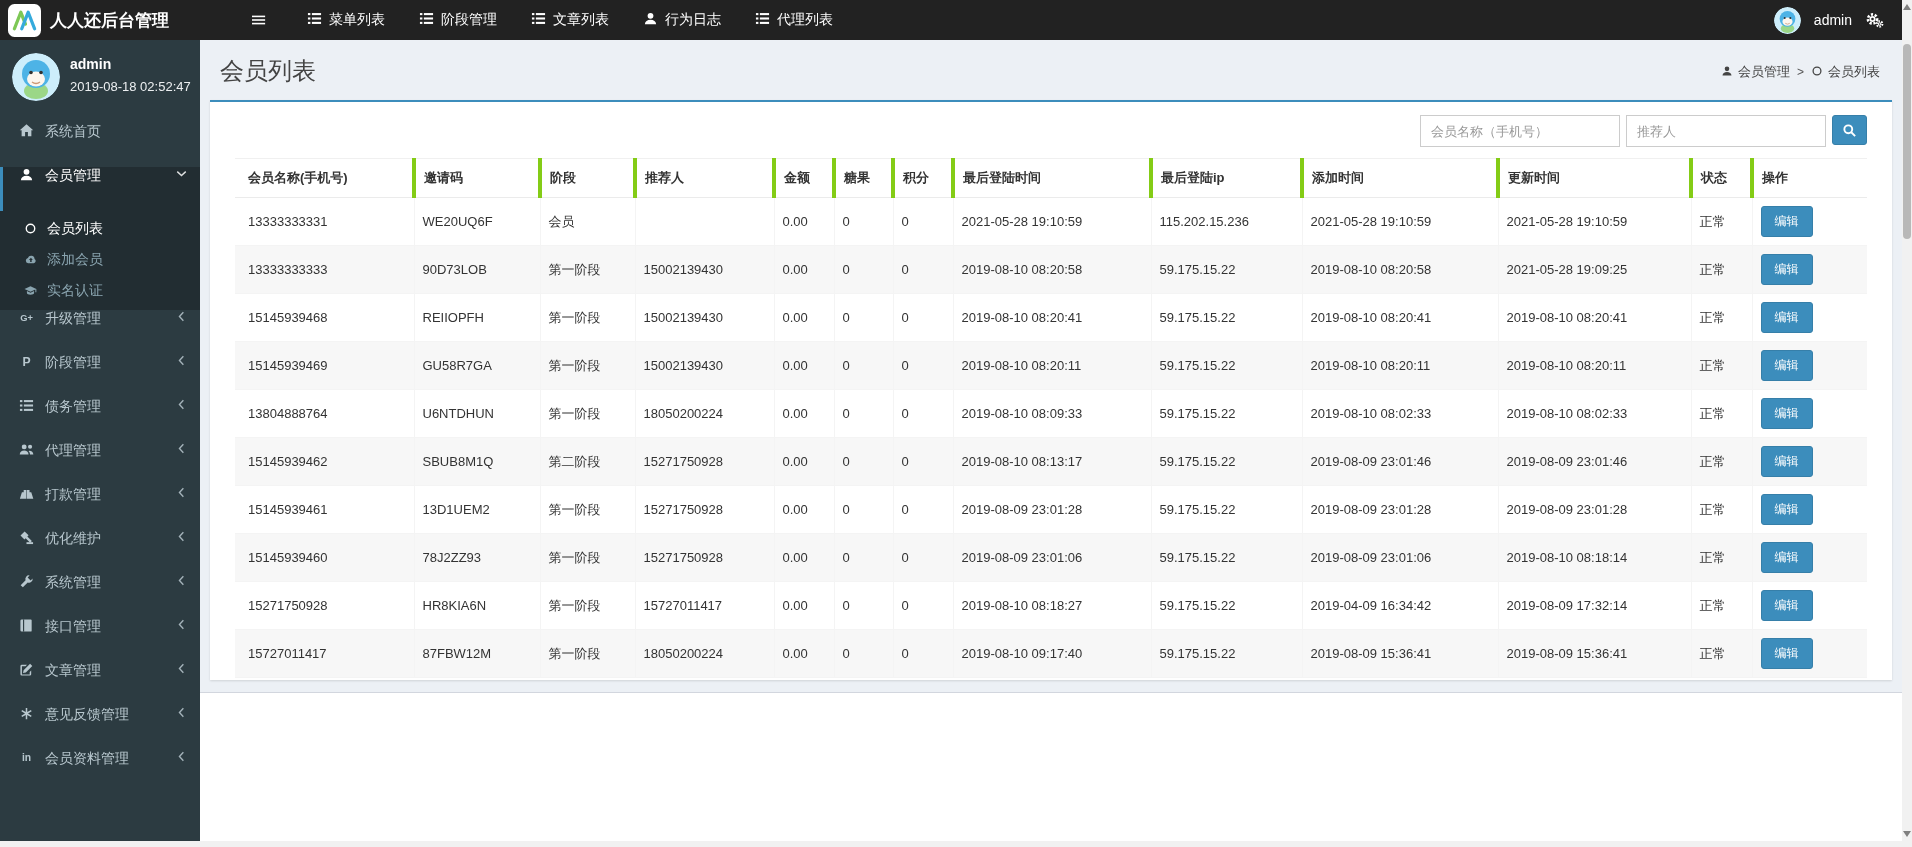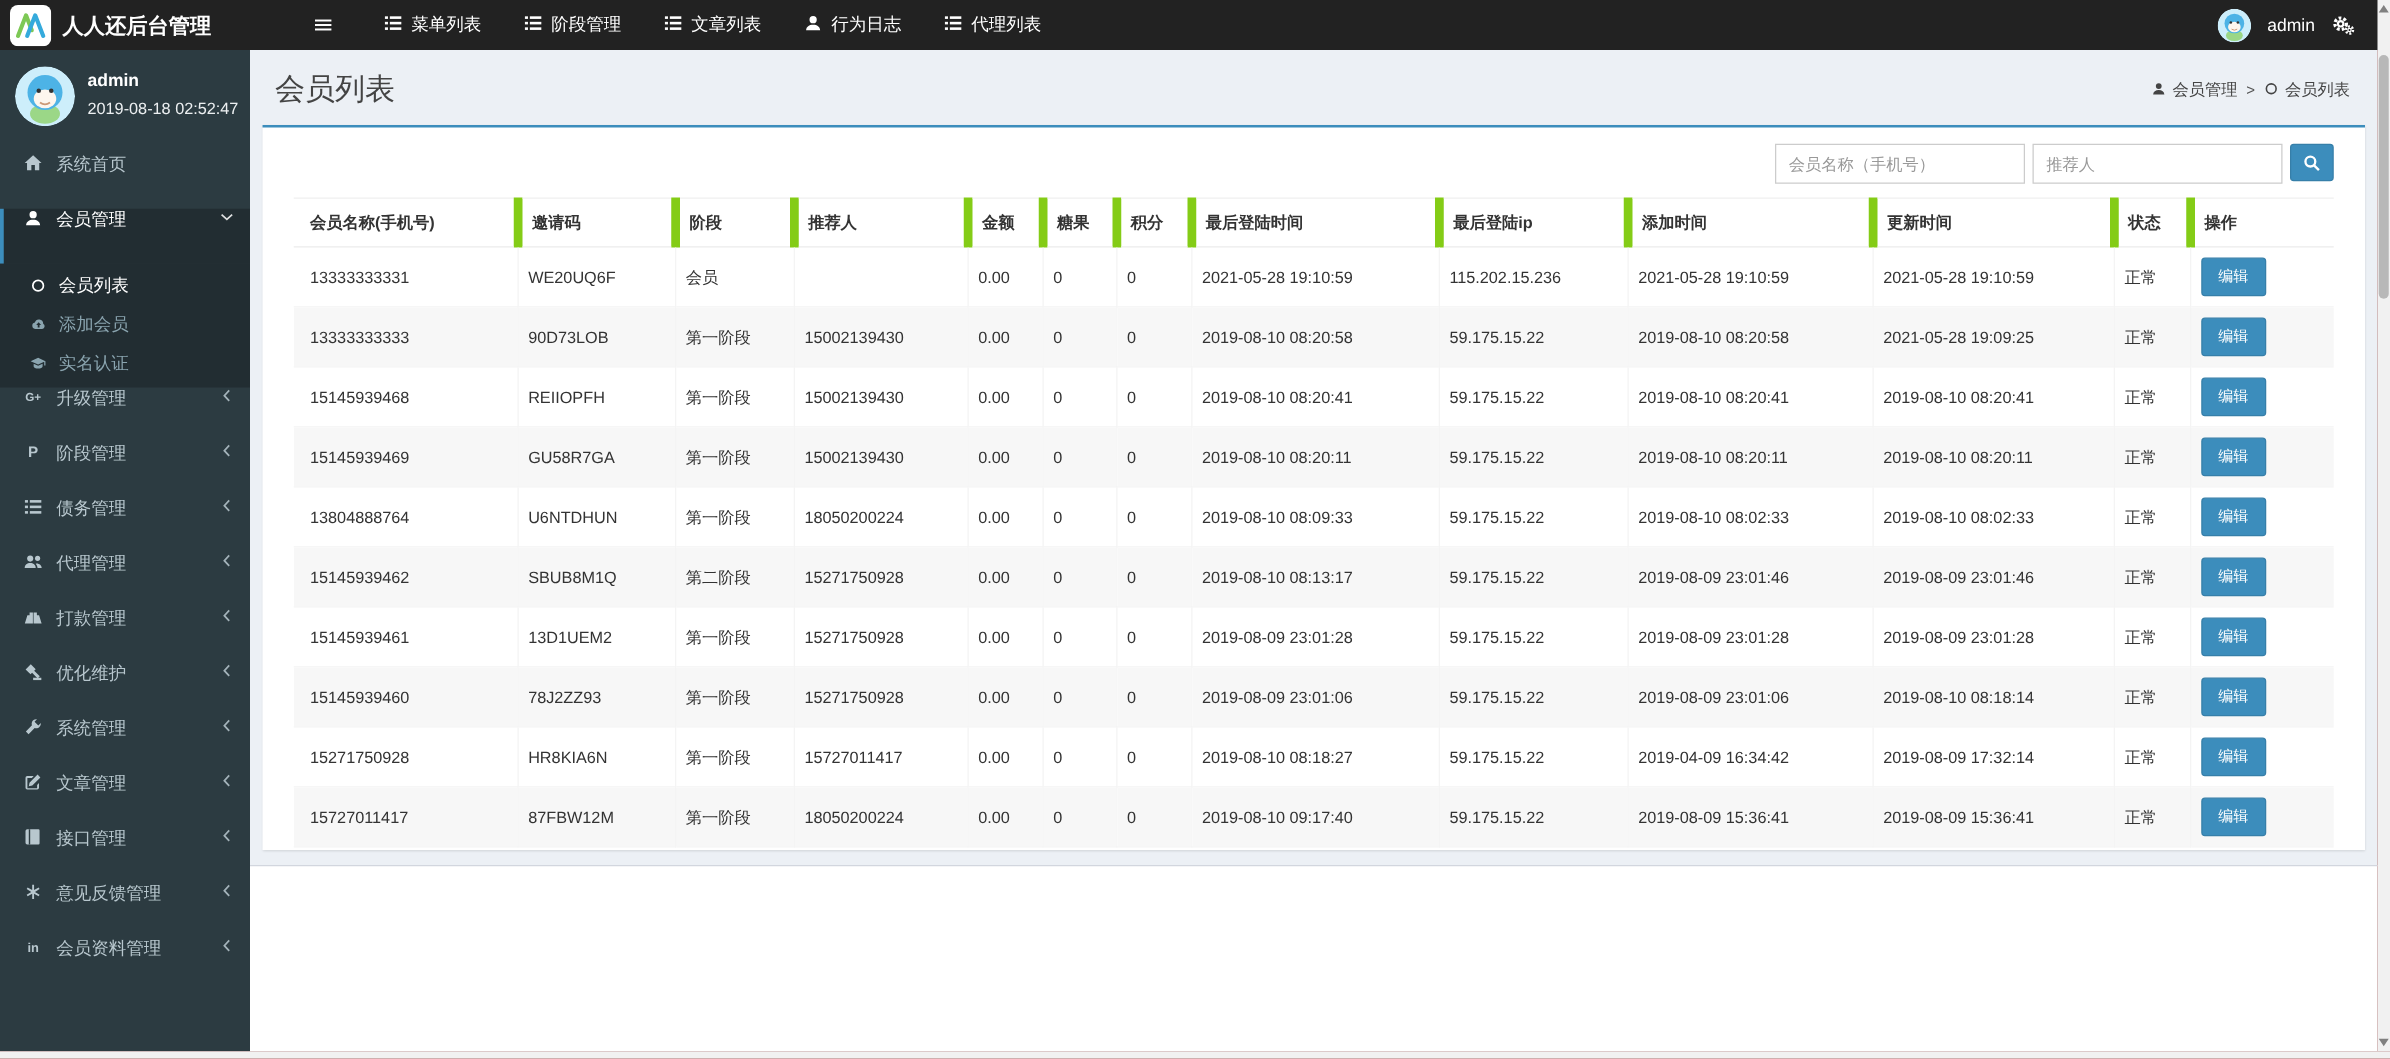--- a/index.html
+++ b/index.html
@@ -54,21 +54,21 @@
   .bc-sep { color:#555; font-size:12px; }
 
   .card { margin:0 10px; height:580px; background:#fff; border-top:2px solid #3c8dbc; box-shadow:0 1px 2px rgba(0,0,0,.12); padding:10px 25px 15px 25px; }
   .search-bar { display:flex; justify-content:flex-end; gap:6px; margin:3px 0 11px 0; }
   .search-input { width:200px; height:30px; border:1px solid #ccc; padding:15px 10px; font-size:13px; color:#333; outline:none; background:#fff; font-family:inherit; }
   .search-input::placeholder { color:#999; }
   .search-btn { width:35px; height:30px; background:#3c8dbc; border:1px solid #367fa9; border-radius:3px; display:flex; align-items:center; justify-content:center; cursor:pointer; }
   .search-btn svg { width:15px; height:15px; }
 
   table.member-table { width:100%; border-collapse:collapse; table-layout:fixed; font-size:13px; color:#333; }
-  .member-table th { text-align:left; font-weight:bold; padding:10px 8px; border-top:1px solid #f0f0f0; border-bottom:1px solid #ebebeb; border-right:7px solid #84cc16; white-space:nowrap; overflow:hidden; }
+  .member-table th { text-align:left; font-weight:bold; padding:10px 8px; border-top:1px solid #f0f0f0; border-bottom:1px solid #ebebeb; border-right:4px solid #84cc16; white-space:nowrap; overflow:hidden; }
   .member-table td { padding:13px 8px; border-bottom:1px solid #f4f4f4; border-right:1px solid #f4f4f4; white-space:nowrap; overflow:hidden; }
   .member-table th:last-child, .member-table td:last-child { border-right:none; }
   .member-table th:first-child, .member-table td:first-child { padding-left:13px; }
   .member-table tbody tr:nth-child(even) { background:#f7f7f7; }
   .member-table td.op { padding-top:8px; padding-bottom:8px; }
   .btn-edit { background:#3c8dbc; color:#fff; border:1px solid #367fa9; border-radius:3px; font-size:12px; padding:6px 13px; cursor:pointer; font-family:inherit; }
 
   .pagination { display:flex; justify-content:center; margin-top:15px; }
   .page-btn { min-width:30px; height:28px; line-height:26px; text-align:center; border:1px solid #ddd; background:#fff; color:#777; font-size:13px; margin-left:-1px; padding:0 10px; cursor:pointer; }
   .page-btn.prev { background:#f4f4f4; color:#999; }
@@ -397,40 +397,40 @@
               <svg viewBox="0 0 16 16">
                 <path d="M10.3 2.8L5.5 8l4.8 5.2" fill="none" stroke="currentColor" stroke-width="1.7"></path>
               </svg>
             </span>
           </a>
         </li>
         <li>
           <a class="side-item">
             <span class="ico">
               <svg viewBox="0 0 16 16">
-                <path fill="currentColor" d="M11.8 1.8l2.4 2.4-6.9 6.9-3 .6.6-3zM13 9v4a1.5 1.5 0 0 1-1.5 1.5H3A1.5 1.5 0 0 1 1.5 13V4.5A1.5 1.5 0 0 1 3 3h5.5L6.9 4.6H3.1v8.8h8.3V10.6z"></path>
-              </svg>
-            </span>
-            <span>文章管理</span>
-            <span class="chev ">
-              <svg viewBox="0 0 16 16">
-                <path d="M10.3 2.8L5.5 8l4.8 5.2" fill="none" stroke="currentColor" stroke-width="1.7"></path>
-              </svg>
-            </span>
-          </a>
-        </li>
-        <li>
-          <a class="side-item">
-            <span class="ico">
-              <svg viewBox="0 0 16 16">
                 <path fill="currentColor" d="M3 1.5h9.5a1 1 0 0 1 1 1v11a1 1 0 0 1-1 1H3A1.5 1.5 0 0 1 1.5 13V3A1.5 1.5 0 0 1 3 1.5z"></path>
                 <rect x="4.3" y="1.5" width="1.2" height="13" fill="#2c3b41"></rect>
               </svg>
             </span>
             <span>接口管理</span>
+            <span class="chev ">
+              <svg viewBox="0 0 16 16">
+                <path d="M10.3 2.8L5.5 8l4.8 5.2" fill="none" stroke="currentColor" stroke-width="1.7"></path>
+              </svg>
+            </span>
+          </a>
+        </li>
+        <li>
+          <a class="side-item">
+            <span class="ico">
+              <svg viewBox="0 0 16 16">
+                <path fill="currentColor" d="M11.8 1.8l2.4 2.4-6.9 6.9-3 .6.6-3zM13 9v4a1.5 1.5 0 0 1-1.5 1.5H3A1.5 1.5 0 0 1 1.5 13V4.5A1.5 1.5 0 0 1 3 3h5.5L6.9 4.6H3.1v8.8h8.3V10.6z"></path>
+              </svg>
+            </span>
+            <span>文章管理</span>
             <span class="chev ">
               <svg viewBox="0 0 16 16">
                 <path d="M10.3 2.8L5.5 8l4.8 5.2" fill="none" stroke="currentColor" stroke-width="1.7"></path>
               </svg>
             </span>
           </a>
         </li>
         <li>
           <a class="side-item">
             <span class="ico">

